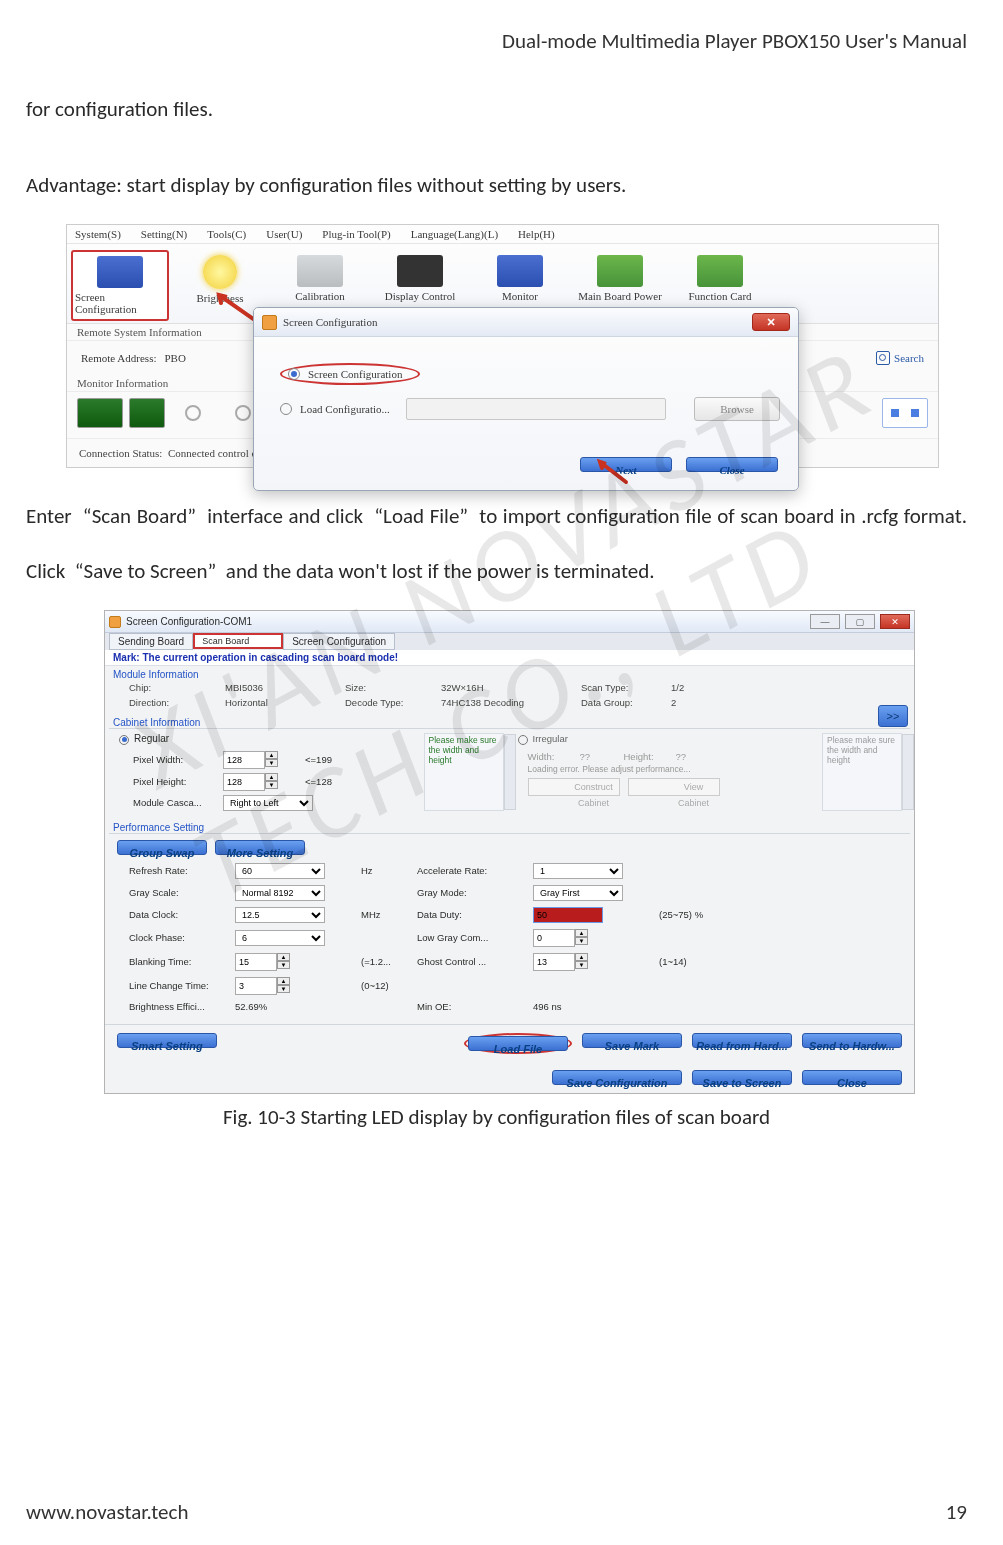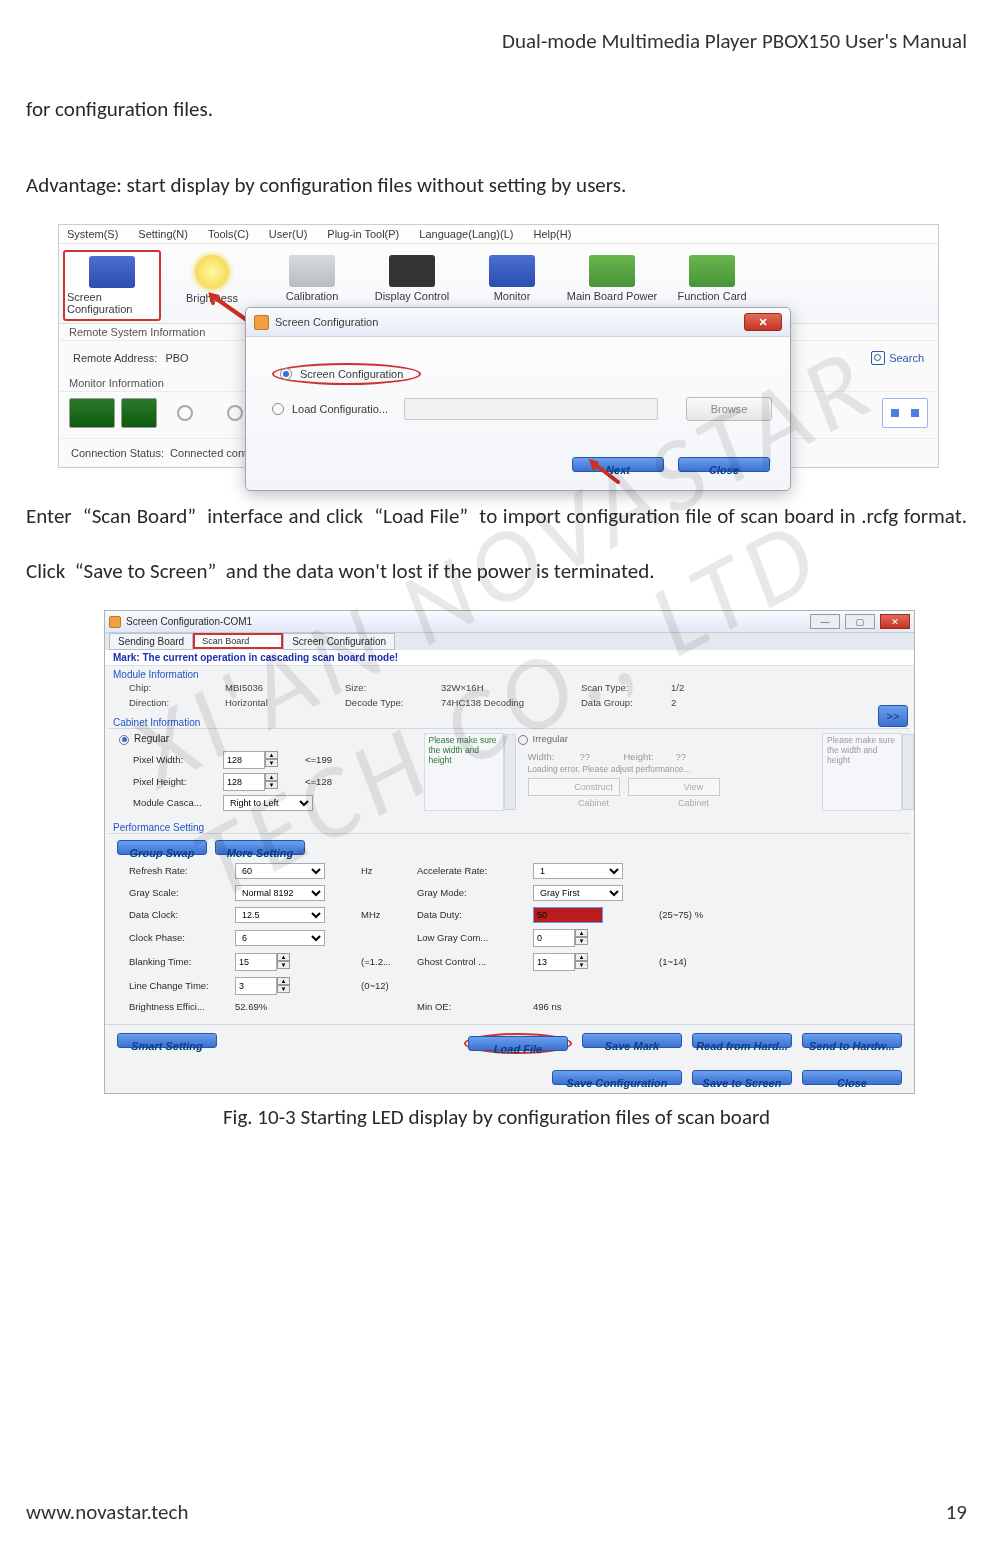--- a/index.html
+++ b/index.html
@@ -33,23 +33,23 @@
     pointer-events: none;
     font-style: italic;
     font-weight: 500;
   }
 
   
   .shot1 {
     background: #fafafa;
     border: 1px solid #ccc;
     font-size: 11px;
-    font-family: Liberation Sans, sans-serif;
+    font-family: Liberation Serif, serif;
     color: #3a3a3a;
-    margin: 8px 28px 14px 32px;
+    margin: 8px 28px 14px 40px;
     position: relative;
   }
   .menubar {
     display: flex; gap: 20px;
     padding: 3px 8px;
     background: #fdfdfd;
     border-bottom: 1px solid #e6e6e6;
   }
   .toolbar {
     display: flex; gap: 2px;

